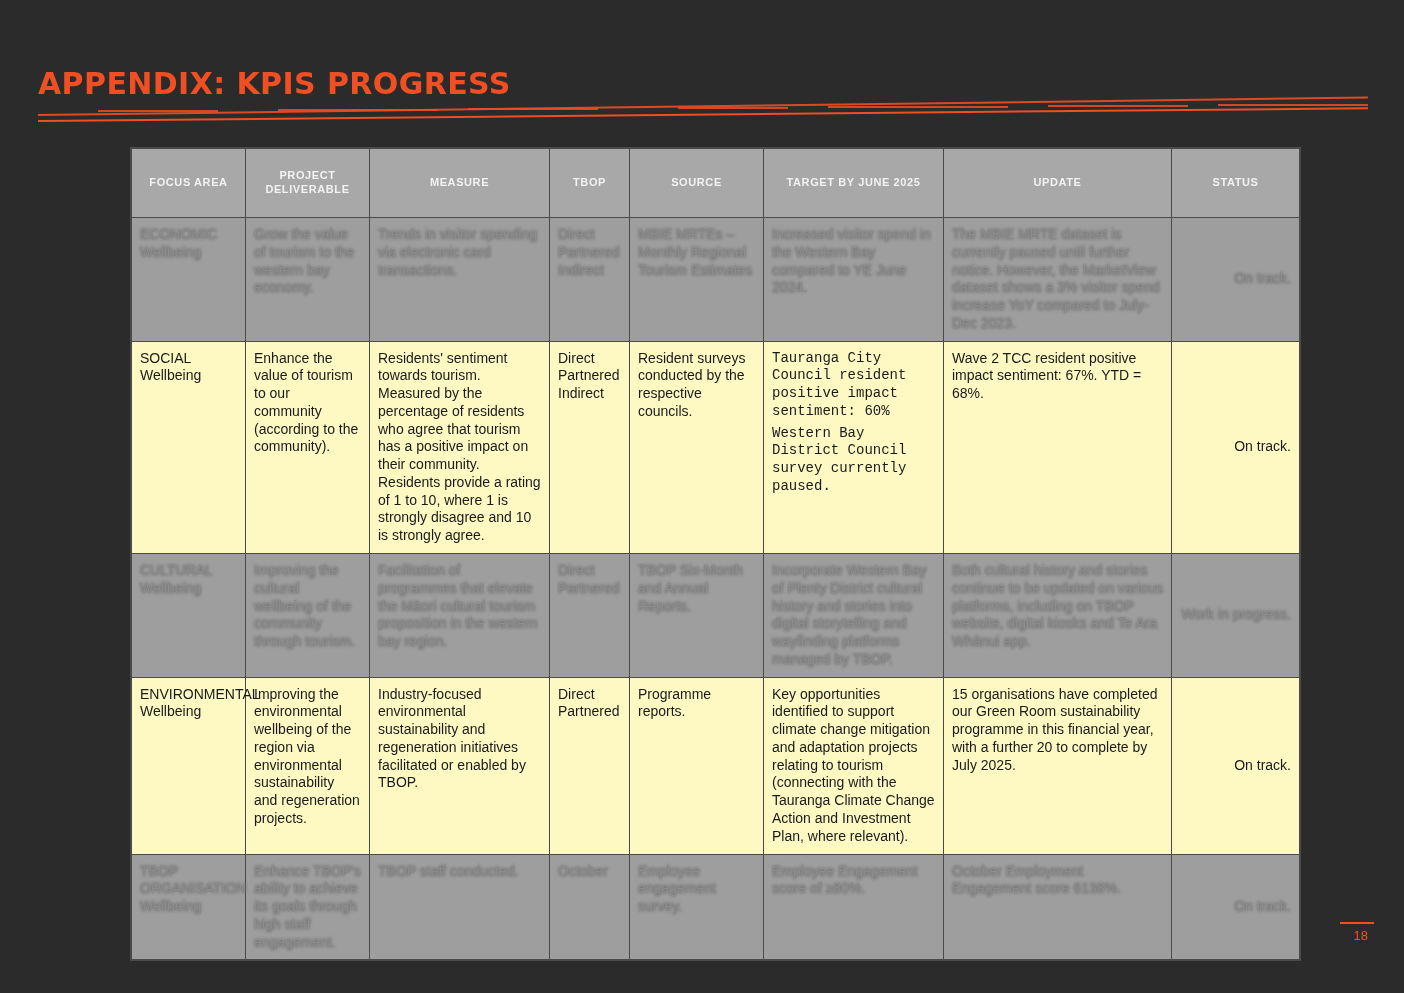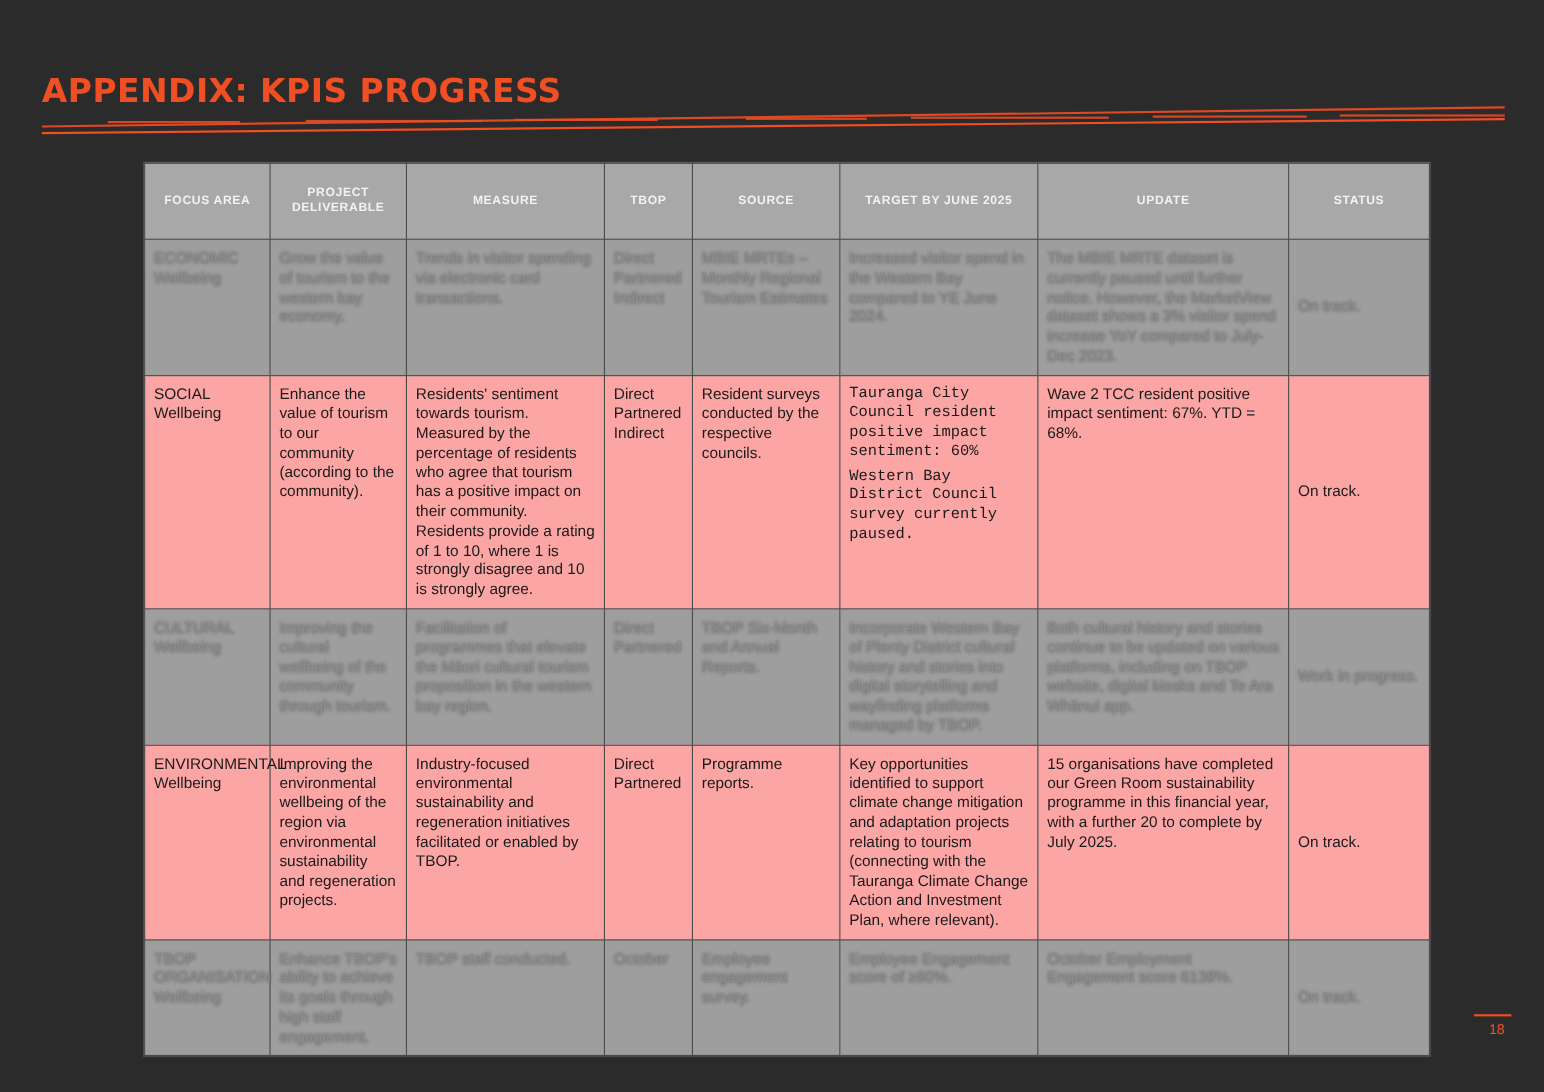--- a/index.html
+++ b/index.html
@@ -71,31 +71,31 @@
     font-weight: bold;
     font-size: 11px;
     letter-spacing: 0.6px;
     text-transform: uppercase;
     background: #a8a8a8;
     color: #f2f2f2;
     height: 56px;
     padding: 6px 6px;
   }
   table.kpi td.center {
-    text-align: left;
+    text-align: right;
     vertical-align: middle;
   }
   
   tr.shade td {
     background: #9e9e9e;
     color: #8d8d8d;
     text-shadow: 0 0 3px rgba(70,70,70,0.85);
   }
   tr.plain td {
-    background: #fca5a5;
+    background: #fef9c3;
   }
   .col-focus { width: 114px; }
   .col-deliv { width: 124px; }
   .col-measure { width: 180px; }
   .col-tbop { width: 80px; }
   .col-source { width: 134px; }
   .col-target { width: 180px; }
   .col-update { width: 228px; }
   .col-status { width: 128px; }
 

